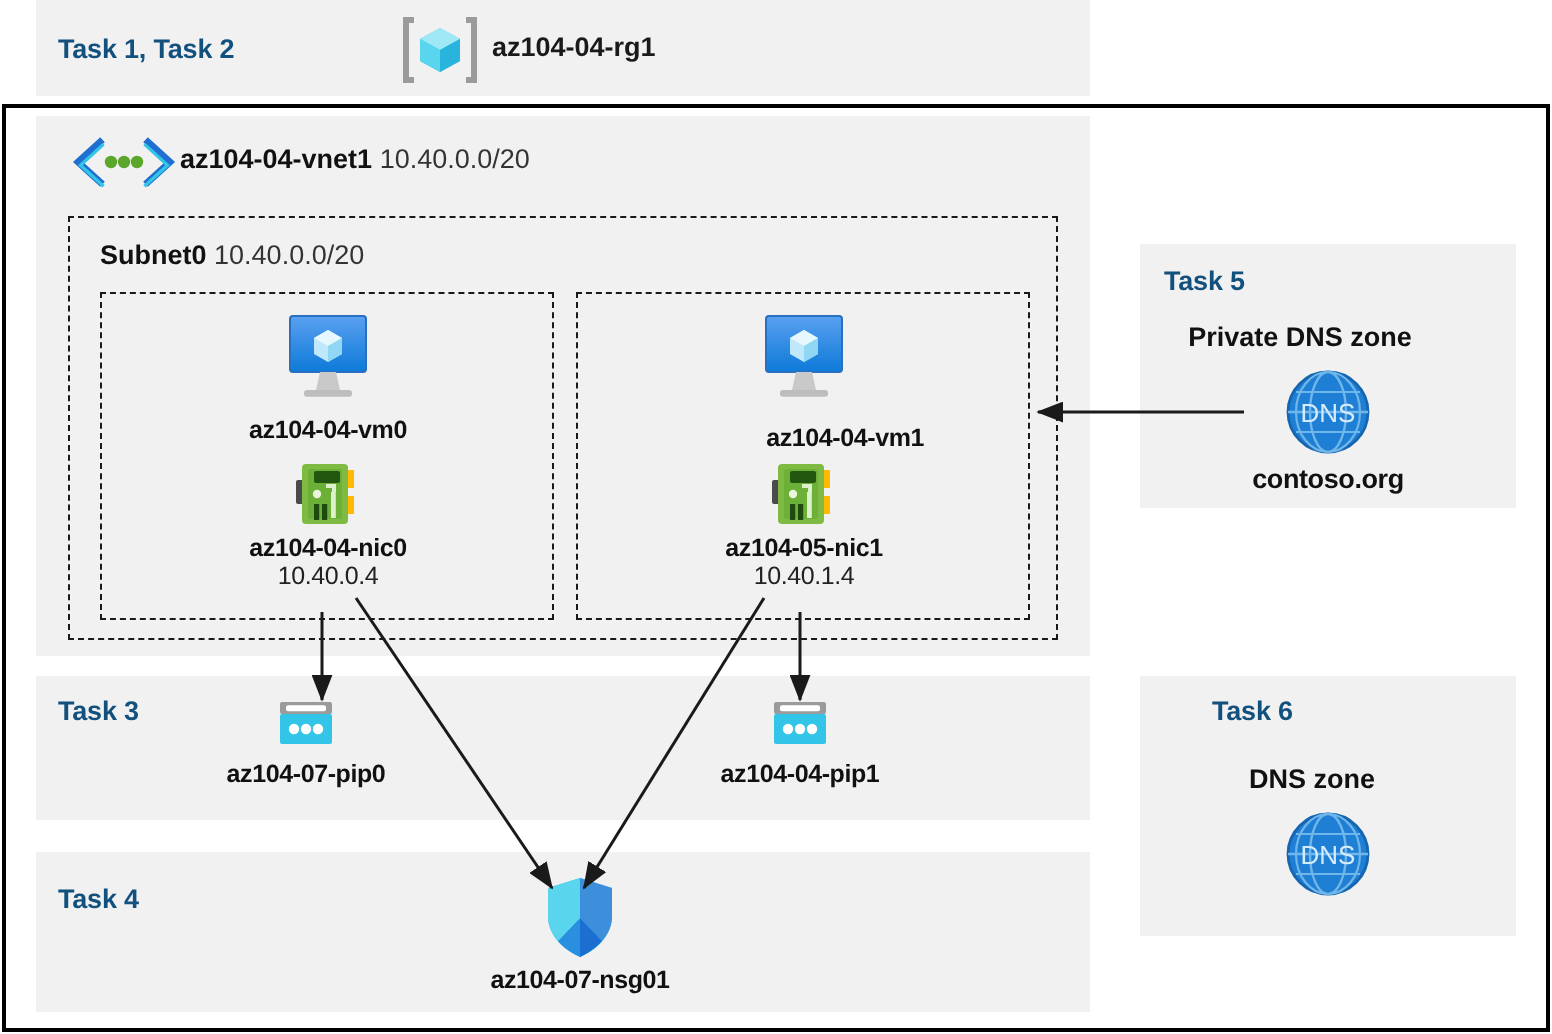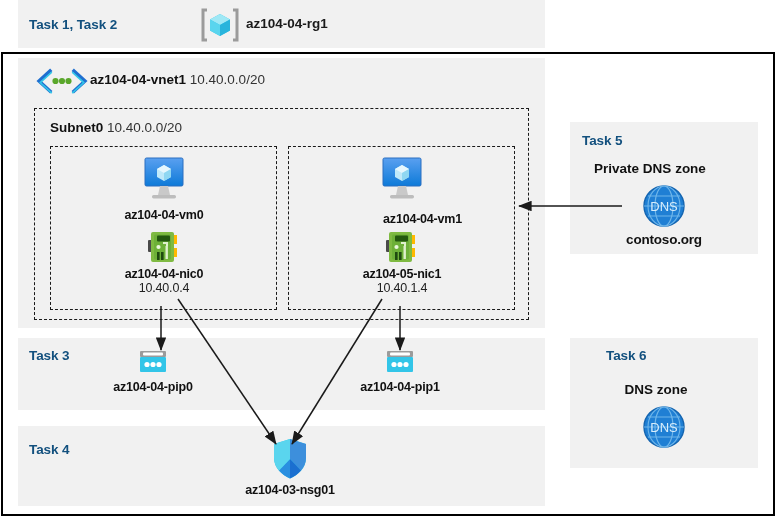--- a/index.html
+++ b/index.html
@@ -190,21 +190,21 @@
     <div>
       <svg class="ico" width="40" height="30" viewBox="0 0 40 30">
         <rect x="7" y="3" width="26" height="6" rx="1" fill="#9b9b9b"></rect>
         <rect x="10" y="4.6" width="20" height="3" rx="1" fill="#ffffff"></rect>
         <rect x="7" y="9" width="26" height="15" rx="1" fill="#32c5e8"></rect>
         <circle cx="14" cy="16.5" r="2.6" fill="#ffffff"></circle>
         <circle cx="20" cy="16.5" r="2.6" fill="#ffffff"></circle>
         <circle cx="26" cy="16.5" r="2.6" fill="#ffffff"></circle>
       </svg>
     </div>
-    <div class="cap" style="margin-top:2px;">az104-04-pip0</div>
+    <div class="cap" style="margin-top:2px;">az104-07-pip0</div>
   </div>
 
   <div class="node" style="left:340px;top:348px;width:120px;">
     <div>
       <svg class="ico" width="40" height="30" viewBox="0 0 40 30">
         <rect x="7" y="3" width="26" height="6" rx="1" fill="#9b9b9b"></rect>
         <rect x="10" y="4.6" width="20" height="3" rx="1" fill="#ffffff"></rect>
         <rect x="7" y="9" width="26" height="15" rx="1" fill="#32c5e8"></rect>
         <circle cx="14" cy="16.5" r="2.6" fill="#ffffff"></circle>
         <circle cx="20" cy="16.5" r="2.6" fill="#ffffff"></circle>
@@ -221,21 +221,21 @@
   <div class="node" style="left:226px;top:437px;width:128px;">
     <div>
       <svg class="ico" width="40" height="44" viewBox="0 0 40 44">
         <path d="M20 2 L36 7 L36 21 C36 31 28 38 20 41.5 C12 38 4 31 4 21 L4 7 Z" fill="#32c5e8"></path>
         <path d="M20 2 L36 7 L36 21 C36 26 34 30 31 33.5 L20 22 Z" fill="#3d8fdc"></path>
         <path d="M20 22 L31 33.5 C28 37 24 39.8 20 41.5 Z" fill="#1b6fd0"></path>
         <path d="M20 22 L20 41.5 C16 39.8 12 37 9 33.5 Z" fill="#2a8fe0"></path>
         <path d="M20 2 L4 7 L4 21 C4 26 6 30 9 33.5 L20 22 Z" fill="#5ad5ee"></path>
       </svg>
     </div>
-    <div class="cap" style="margin-top:2px;">az104-03-nsg01</div>
+    <div class="cap" style="margin-top:2px;">az104-07-nsg01</div>
   </div>
 
   <div class="panel" style="left:570px;top:122px;width:188px;height:132px;"></div>
 
   <div class="task-label" style="left:582px;top:133px;">Task 5</div>
 
   <div class="title-strong" style="left:570px;top:161px;width:160px;">Private DNS zone</div>
 
   <div class="node" style="left:604px;top:183px;width:120px;">
     <div>

